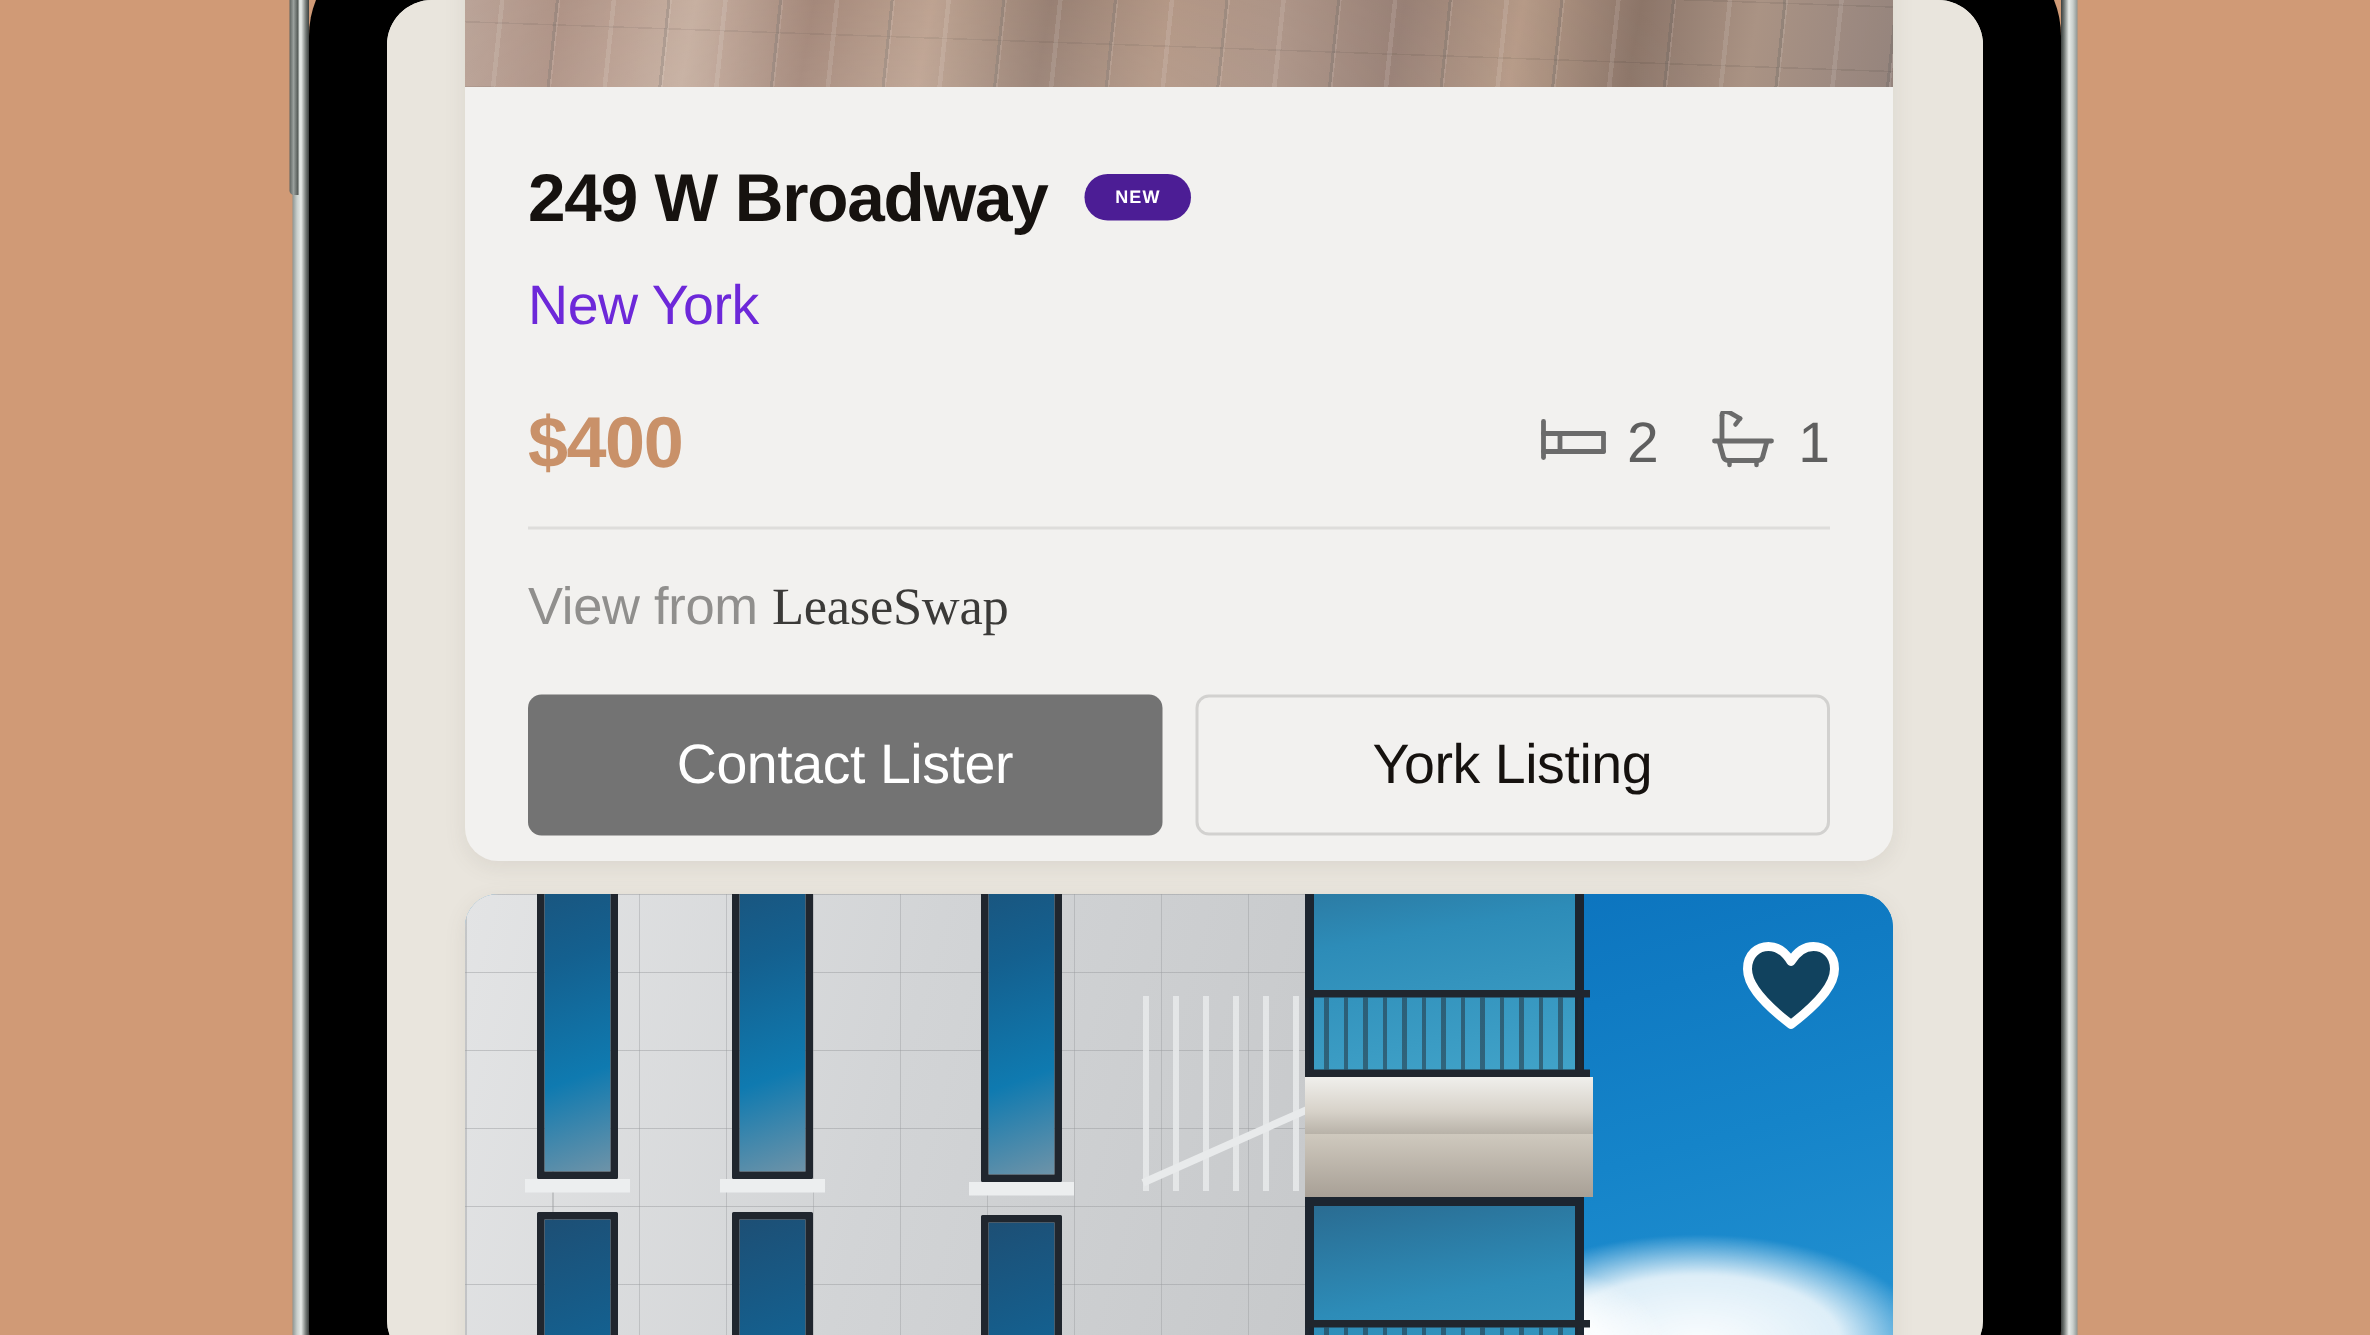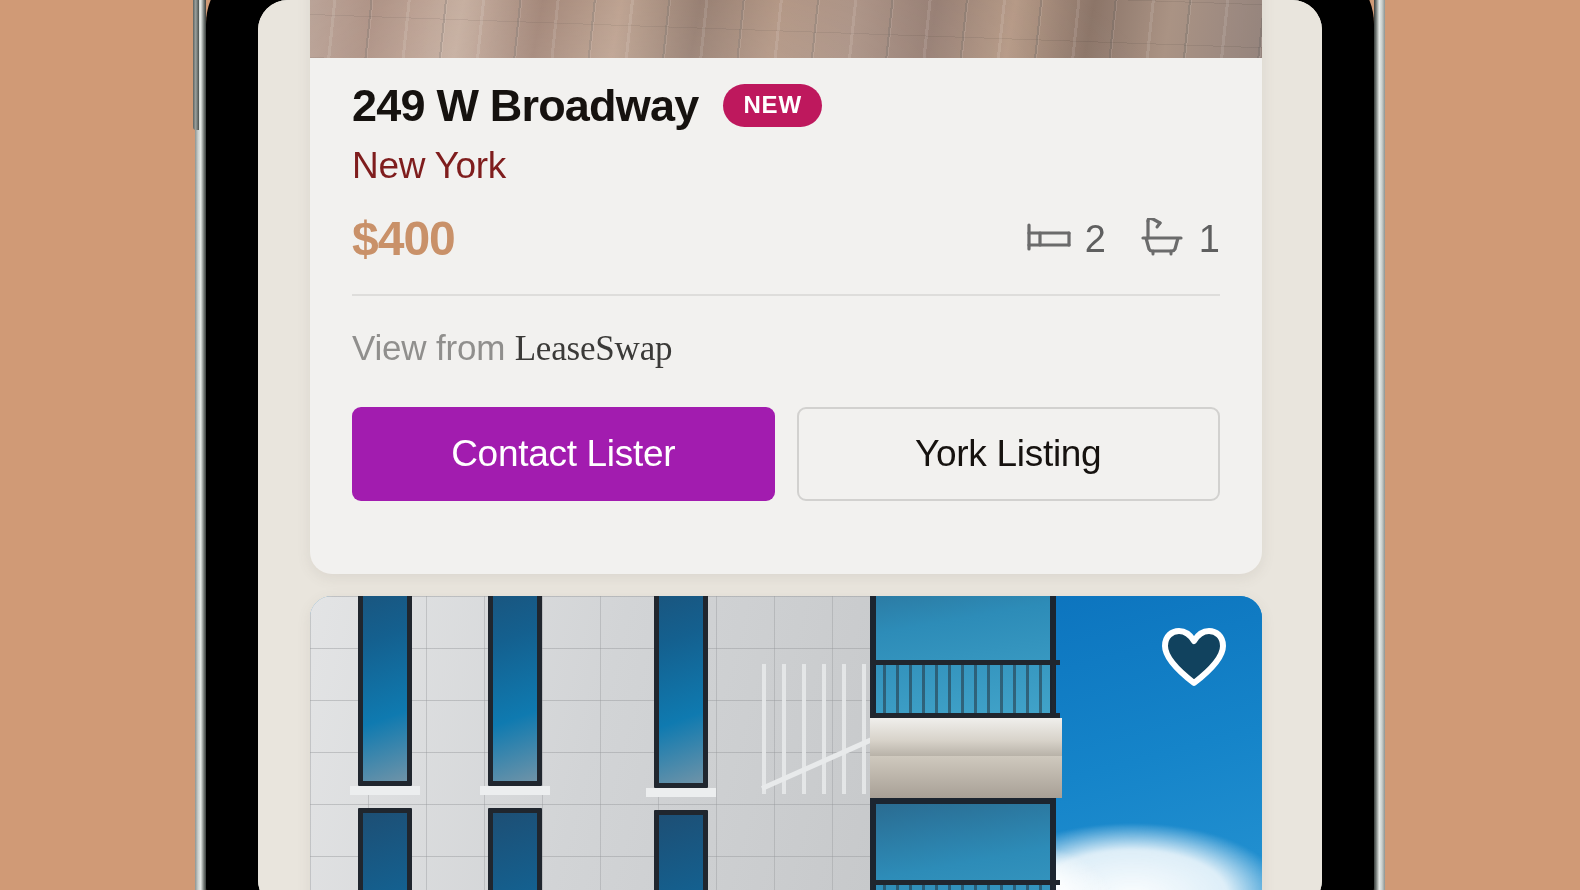--- a/index.html
+++ b/index.html
@@ -122,54 +122,54 @@
   }
   .wood-blur {
     position: absolute;
     inset: 0;
     backdrop-filter: blur(0.5px);
     background: radial-gradient(ellipse at 30% 120%, rgba(255,255,255,0.18), rgba(0,0,0,0) 60%);
   }
 
   
   .card-body {
-    padding: 24px 42px 40px 42px;
+    padding: 50px 42px 40px 42px;
   }
   .title-row {
     display: flex;
     align-items: center;
     gap: 25px;
   }
   .listing-title {
     font-size: 45px;
     font-weight: bold;
     color: #16120f;
     letter-spacing: -0.8px;
     line-height: 1.05;
     white-space: nowrap;
   }
   .badge-new {
-    background: #be185d;
+    background: #4c1d95;
     color: #ffffff;
-    font-size: 24px;
+    font-size: 12px;
     font-weight: bold;
     letter-spacing: 0.8px;
     padding: 9px 20px 10px 20px;
     border-radius: 22px;
     line-height: 1;
   }
   .listing-city {
-    margin-top: 16px;
+    margin-top: 28px;
     font-size: 37px;
-    color: #7f1d1d;
+    color: #6d28d9;
     letter-spacing: -0.3px;
   }
 
   .price-row {
-    margin-top: 24px;
+    margin-top: 43px;
     display: flex;
     align-items: center;
     justify-content: space-between;
   }
   .price {
     font-size: 48px;
     font-weight: bold;
     color: #c99169;
     letter-spacing: -1px;
   }
@@ -212,21 +212,21 @@
     display: flex;
     align-items: center;
     justify-content: center;
     font-size: 37px;
     letter-spacing: -0.3px;
     cursor: pointer;
     user-select: none;
   }
   .btn-primary {
     width: 423px;
-    background: #a21caf;
+    background: #737373;
     color: #ffffff;
     border: none;
   }
   .btn-secondary {
     width: 424px;
     background: #f2f1ef;
     color: #16120f;
     border: 2px solid #d2d1cf;
   }
 

